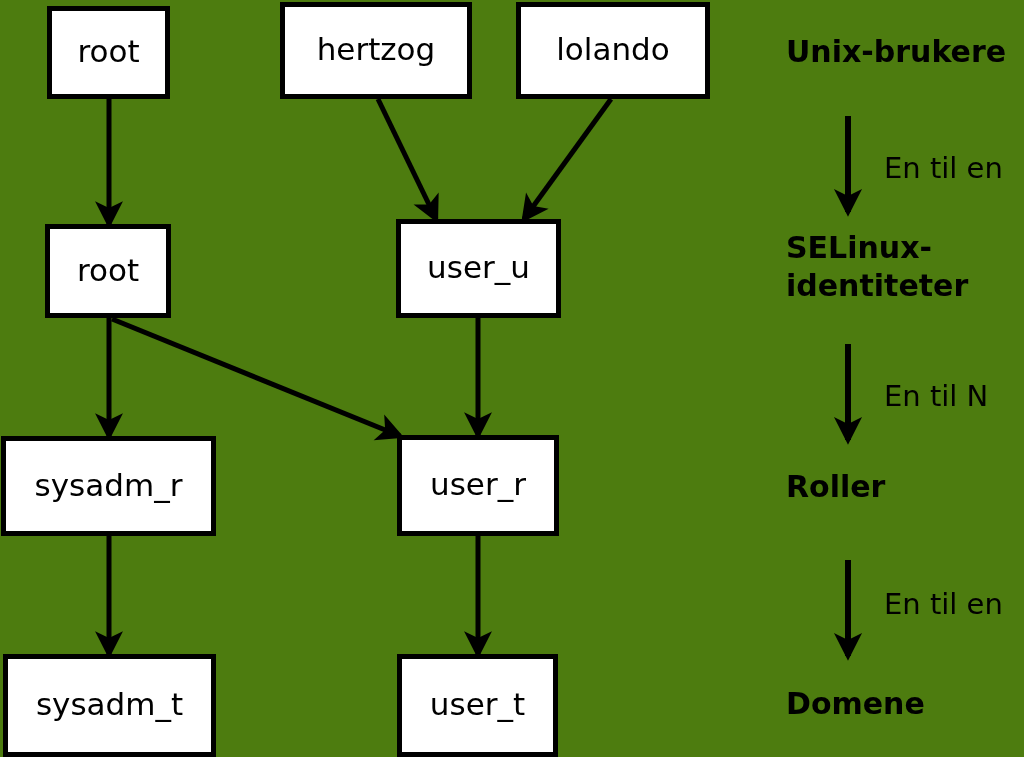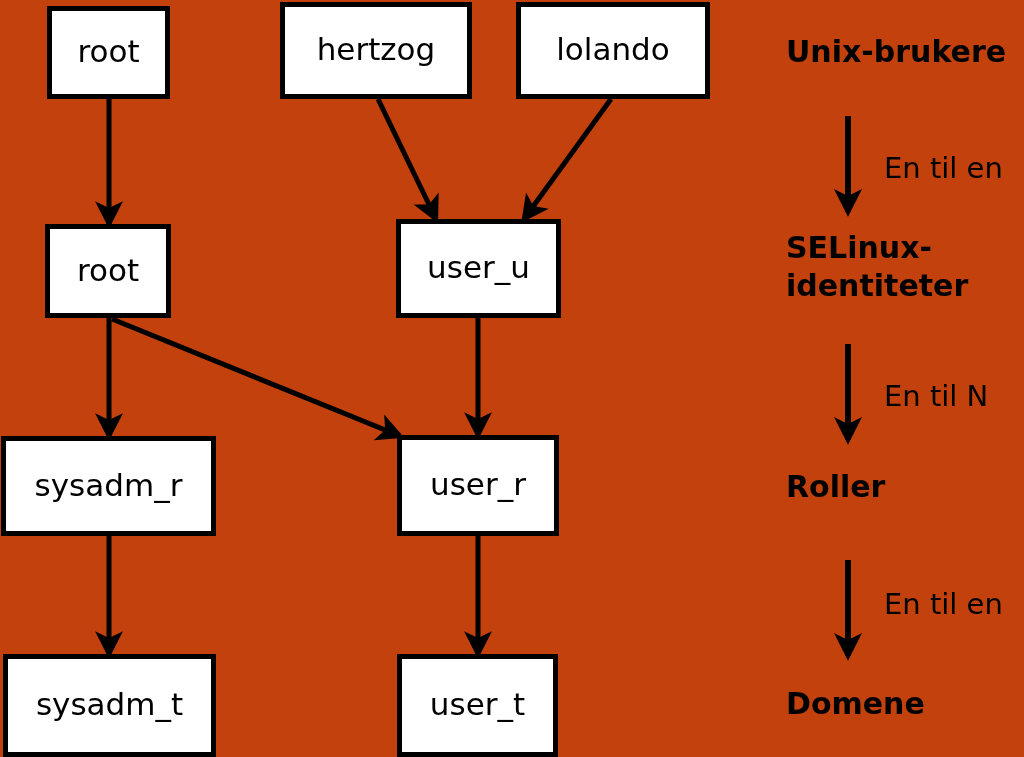--- a/index.html
+++ b/index.html
@@ -4,21 +4,21 @@
 <style>
   html, body {
     margin: 0;
     padding: 0;
     background: #ffffff;
   }
   #page {
     position: relative;
     width: 1024px;
     height: 757px;
-    background: #c2410c;
+    background: #4d7c0f;
     overflow: hidden;
     font-family: "DejaVu Sans", "Liberation Sans", sans-serif;
   }
   #diagram-svg {
     position: absolute;
     left: 0;
     top: 0;
     width: 1024px;
     height: 757px;
   }

